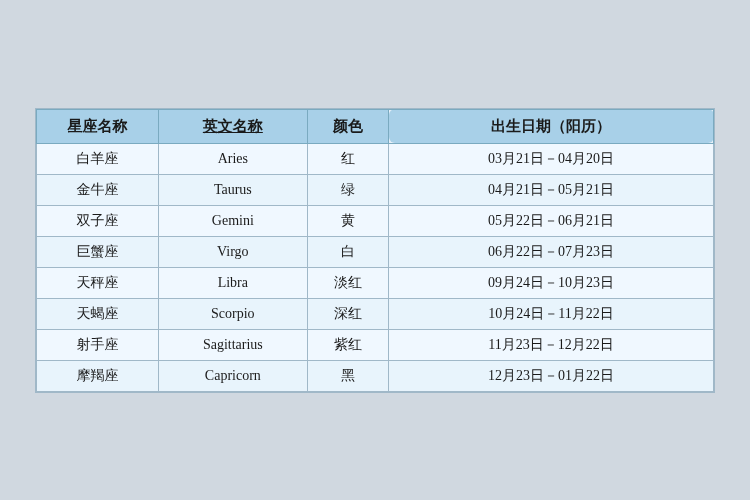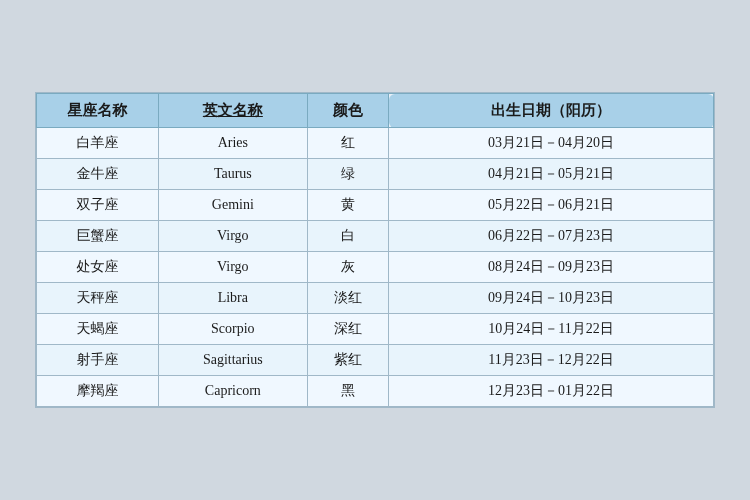--- a/index.html
+++ b/index.html
@@ -90,26 +90,20 @@
           <td>黄</td>
           <td>05月22日－06月21日</td>
         </tr>
         <tr>
           <td>巨蟹座</td>
           <td>Virgo</td>
           <td>白</td>
           <td>06月22日－07月23日</td>
         </tr>
         <tr>
-          <td>处女座</td>
-          <td>Virgo</td>
-          <td>灰</td>
-          <td>08月24日－09月23日</td>
-        </tr>
-        <tr>
           <td>天秤座</td>
           <td>Libra</td>
           <td>淡红</td>
           <td>09月24日－10月23日</td>
         </tr>
         <tr>
           <td>天蝎座</td>
           <td>Scorpio</td>
           <td>深红</td>
           <td>10月24日－11月22日</td>

